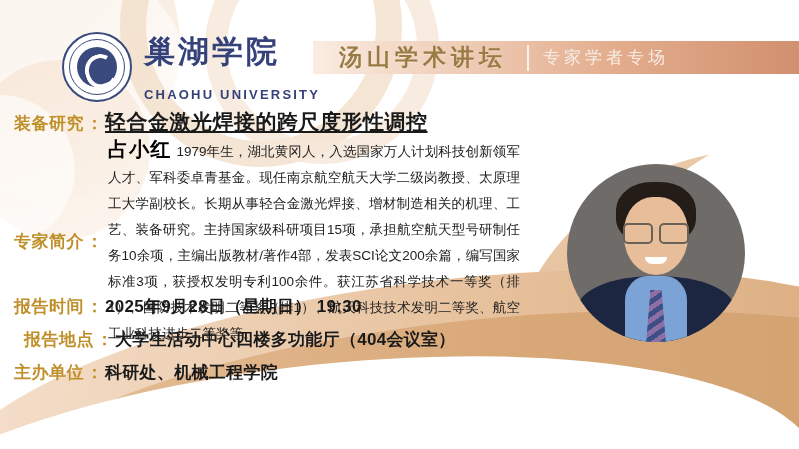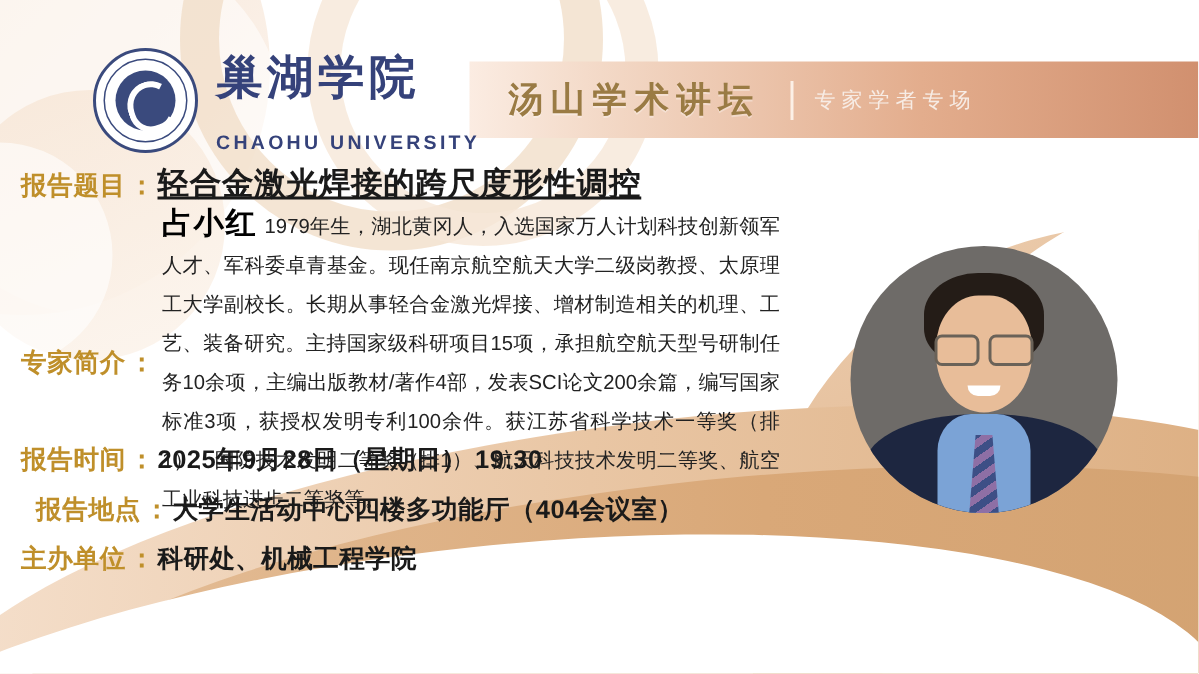--- a/index.html
+++ b/index.html
@@ -57,38 +57,38 @@
     width:150px;height:150px;
     border-radius:50%;
     background:#ffffff;
     opacity:.6;
   }
 
   
   .banner{
     position:absolute;
     left:313px;top:41px;
-    width:486px;height:51px;
+    width:486px;height:33px;
     background:linear-gradient(90deg,#fbece2 0%,#f3d9c7 18%,#e3ad8d 62%,#d1906f 100%);
     display:flex;align-items:center;
   }
   .banner-main{
     margin-left:26px;
     font-size:23px;font-weight:bold;
     letter-spacing:5px;
     color:#9a7b44;
     font-family:"Liberation Serif","DejaVu Serif",serif;
     text-shadow:0 1px 0 rgba(255,255,255,.35);
   }
   .banner-sep{
     margin:0 14px 0 20px;
     width:2px;height:26px;background:#fdf2ea;opacity:.95;
   }
   .banner-sub{
-    font-size:14px;letter-spacing:4px;
+    font-size:17px;letter-spacing:4px;
     color:#f7ece5;
     font-family:"Liberation Serif","DejaVu Serif",serif;
   }
 
   
   .logo-wrap{
     position:absolute;left:62px;top:32px;
     display:flex;align-items:flex-end;
   }
   .seal{
@@ -281,21 +281,21 @@
     <div class="glasses"></div>
     <div class="mouth"></div>
     <div class="suit"></div>
     <div class="shirt"></div>
     <div class="tie"></div>
   </div>
 
   <div class="content">
 
     <div class="row row-title">
-      <span class="label">报告题目</span>
+      <span class="label">装备研究</span>
       <span class="colon">：</span>
       <span class="title-val">轻合金激光焊接的跨尺度形性调控</span>
     </div>
 
     <div class="row row-bio">
       <span class="label">专家简介</span>
       <span class="colon">：</span>
       <div class="bio-body">
         <span class="bio-name">占小红</span><span>1979年生，湖北黄冈人，入选国家万人计划科技创新领军人才、军科委卓青基金。现任南京航空航天大学二级岗教授、太原理工大学副校长。长期从事轻合金激光焊接、增材制造相关的机理、工艺、装备研究。主持国家级科研项目15项，承担航空航天型号研制任务10余项，主编出版教材/著作4部，发表SCI论文200余篇，编写国家标准3项，获授权发明专利100余件。获江苏省科学技术一等奖（排1）、国防技术发明二等奖（排1）、航天科技技术发明二等奖、航空工业科技进步二等奖等。</span>
       </div>

